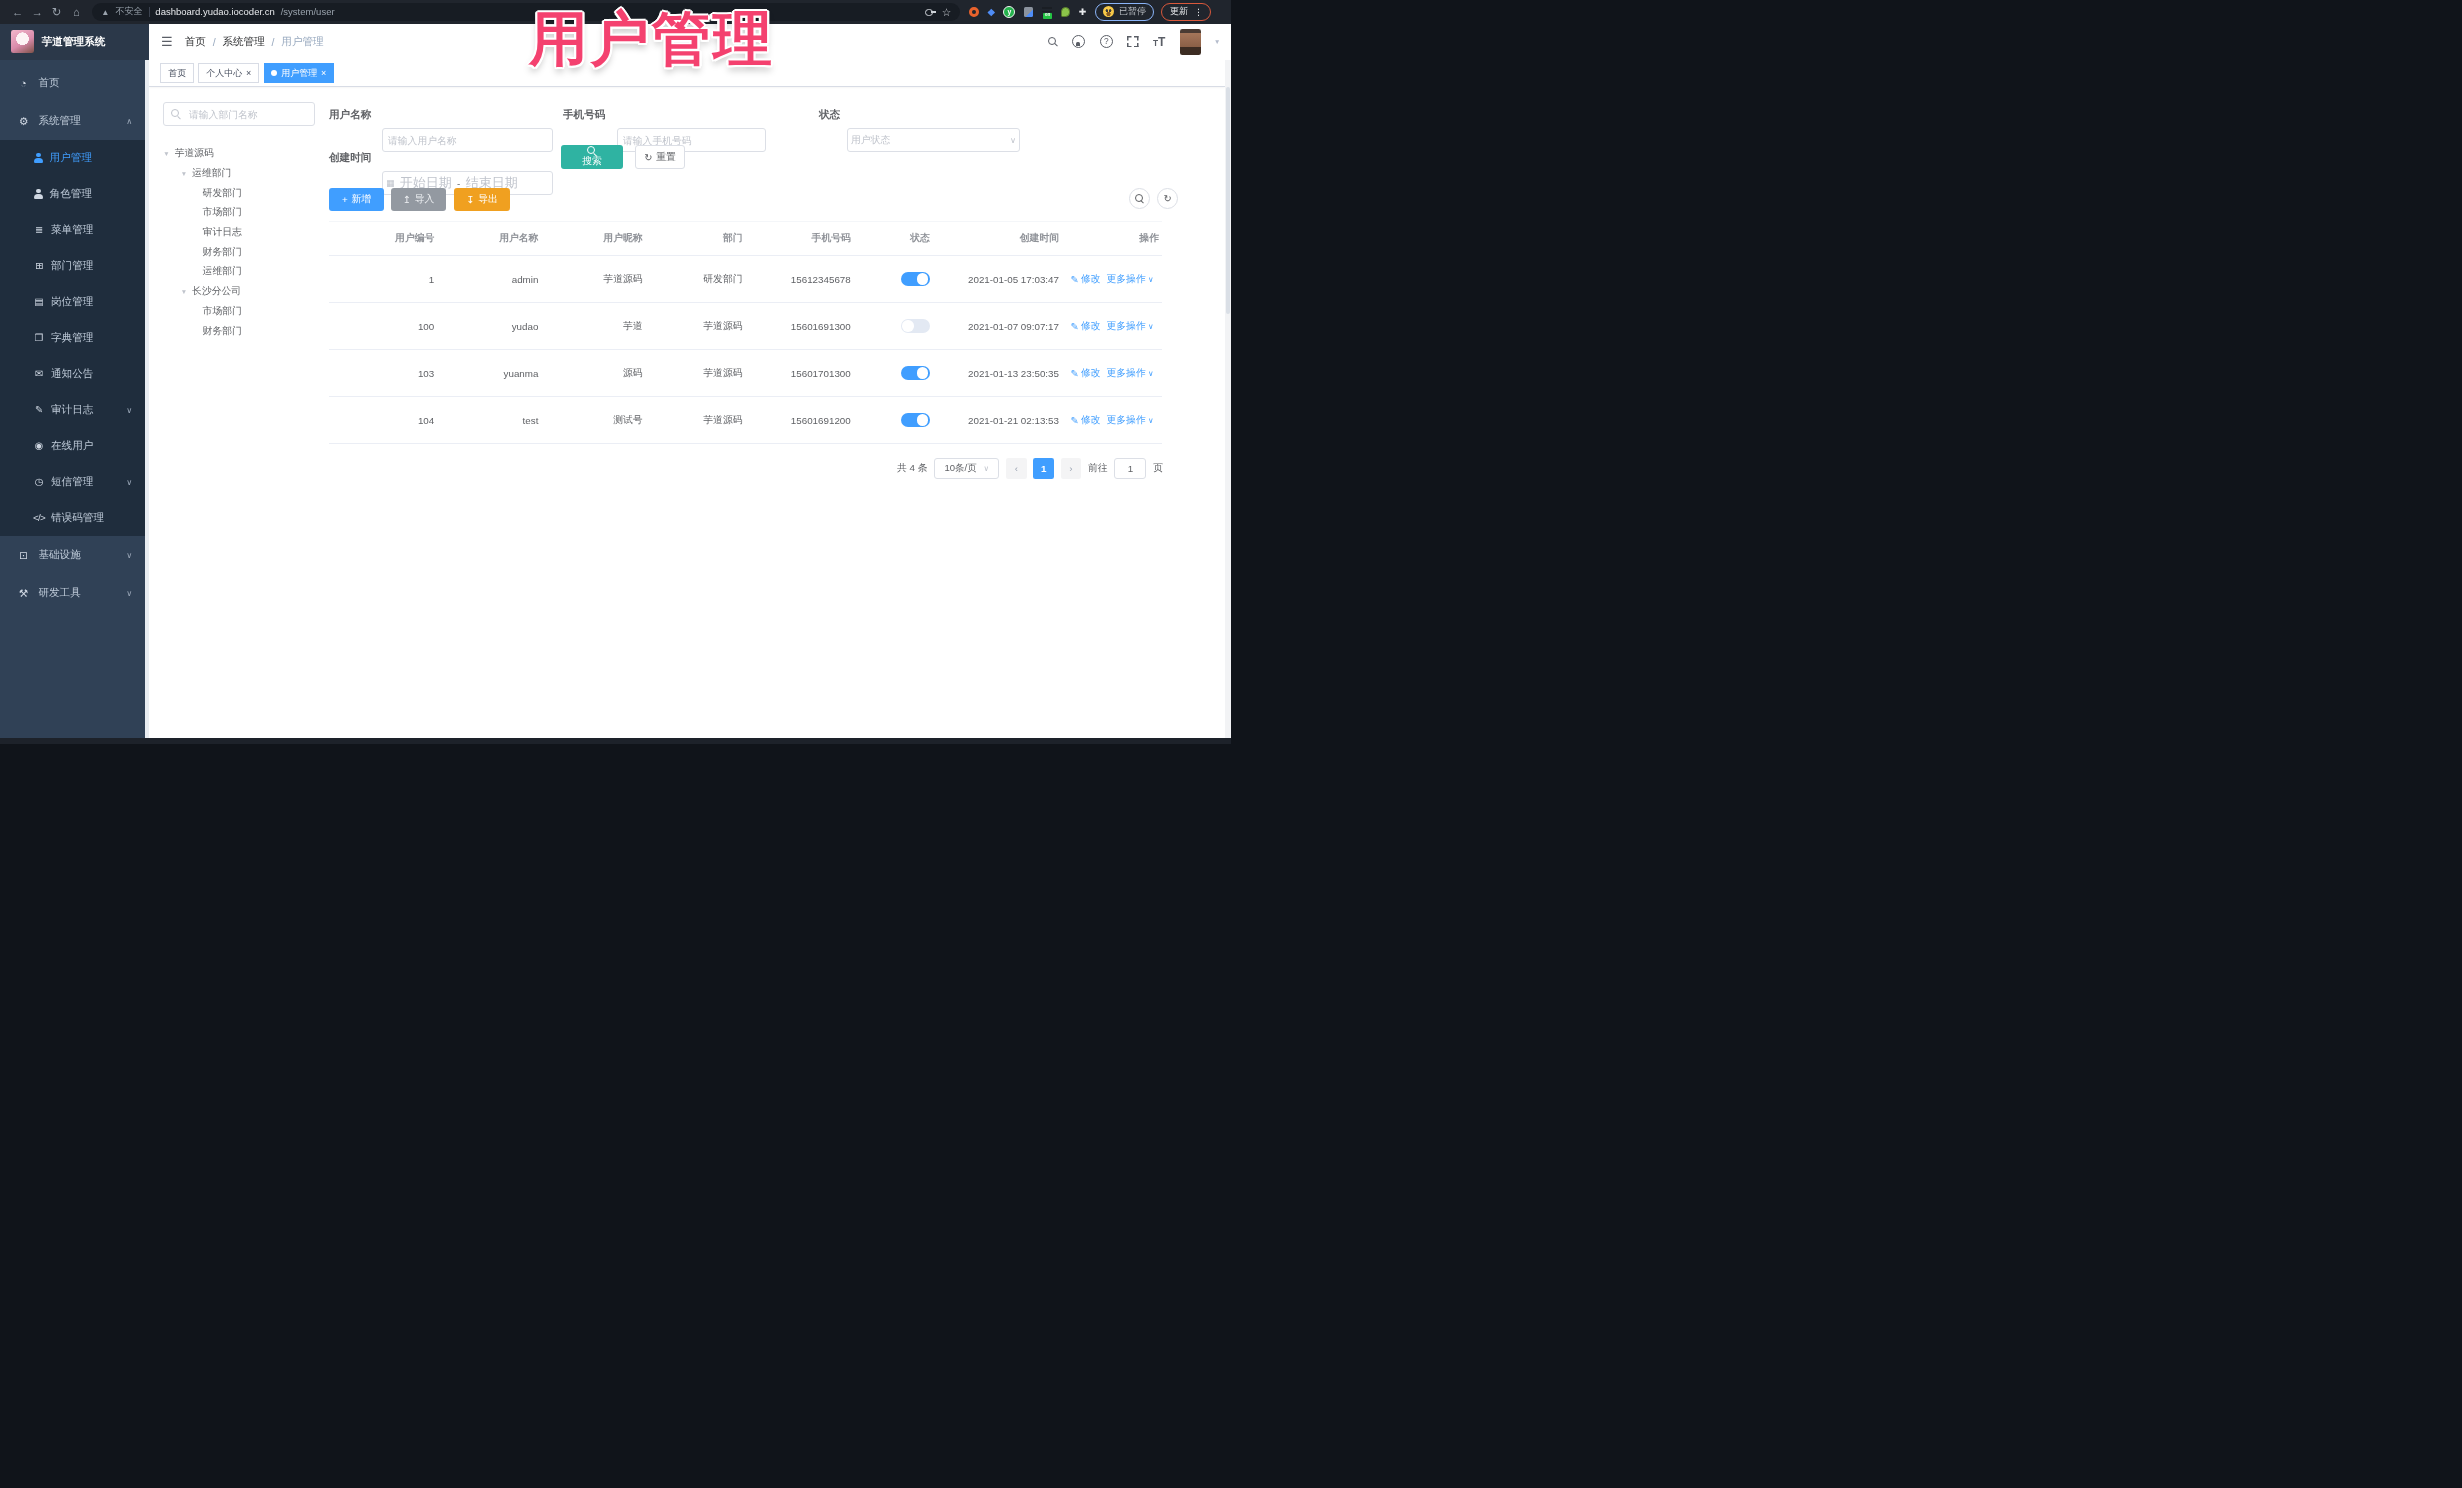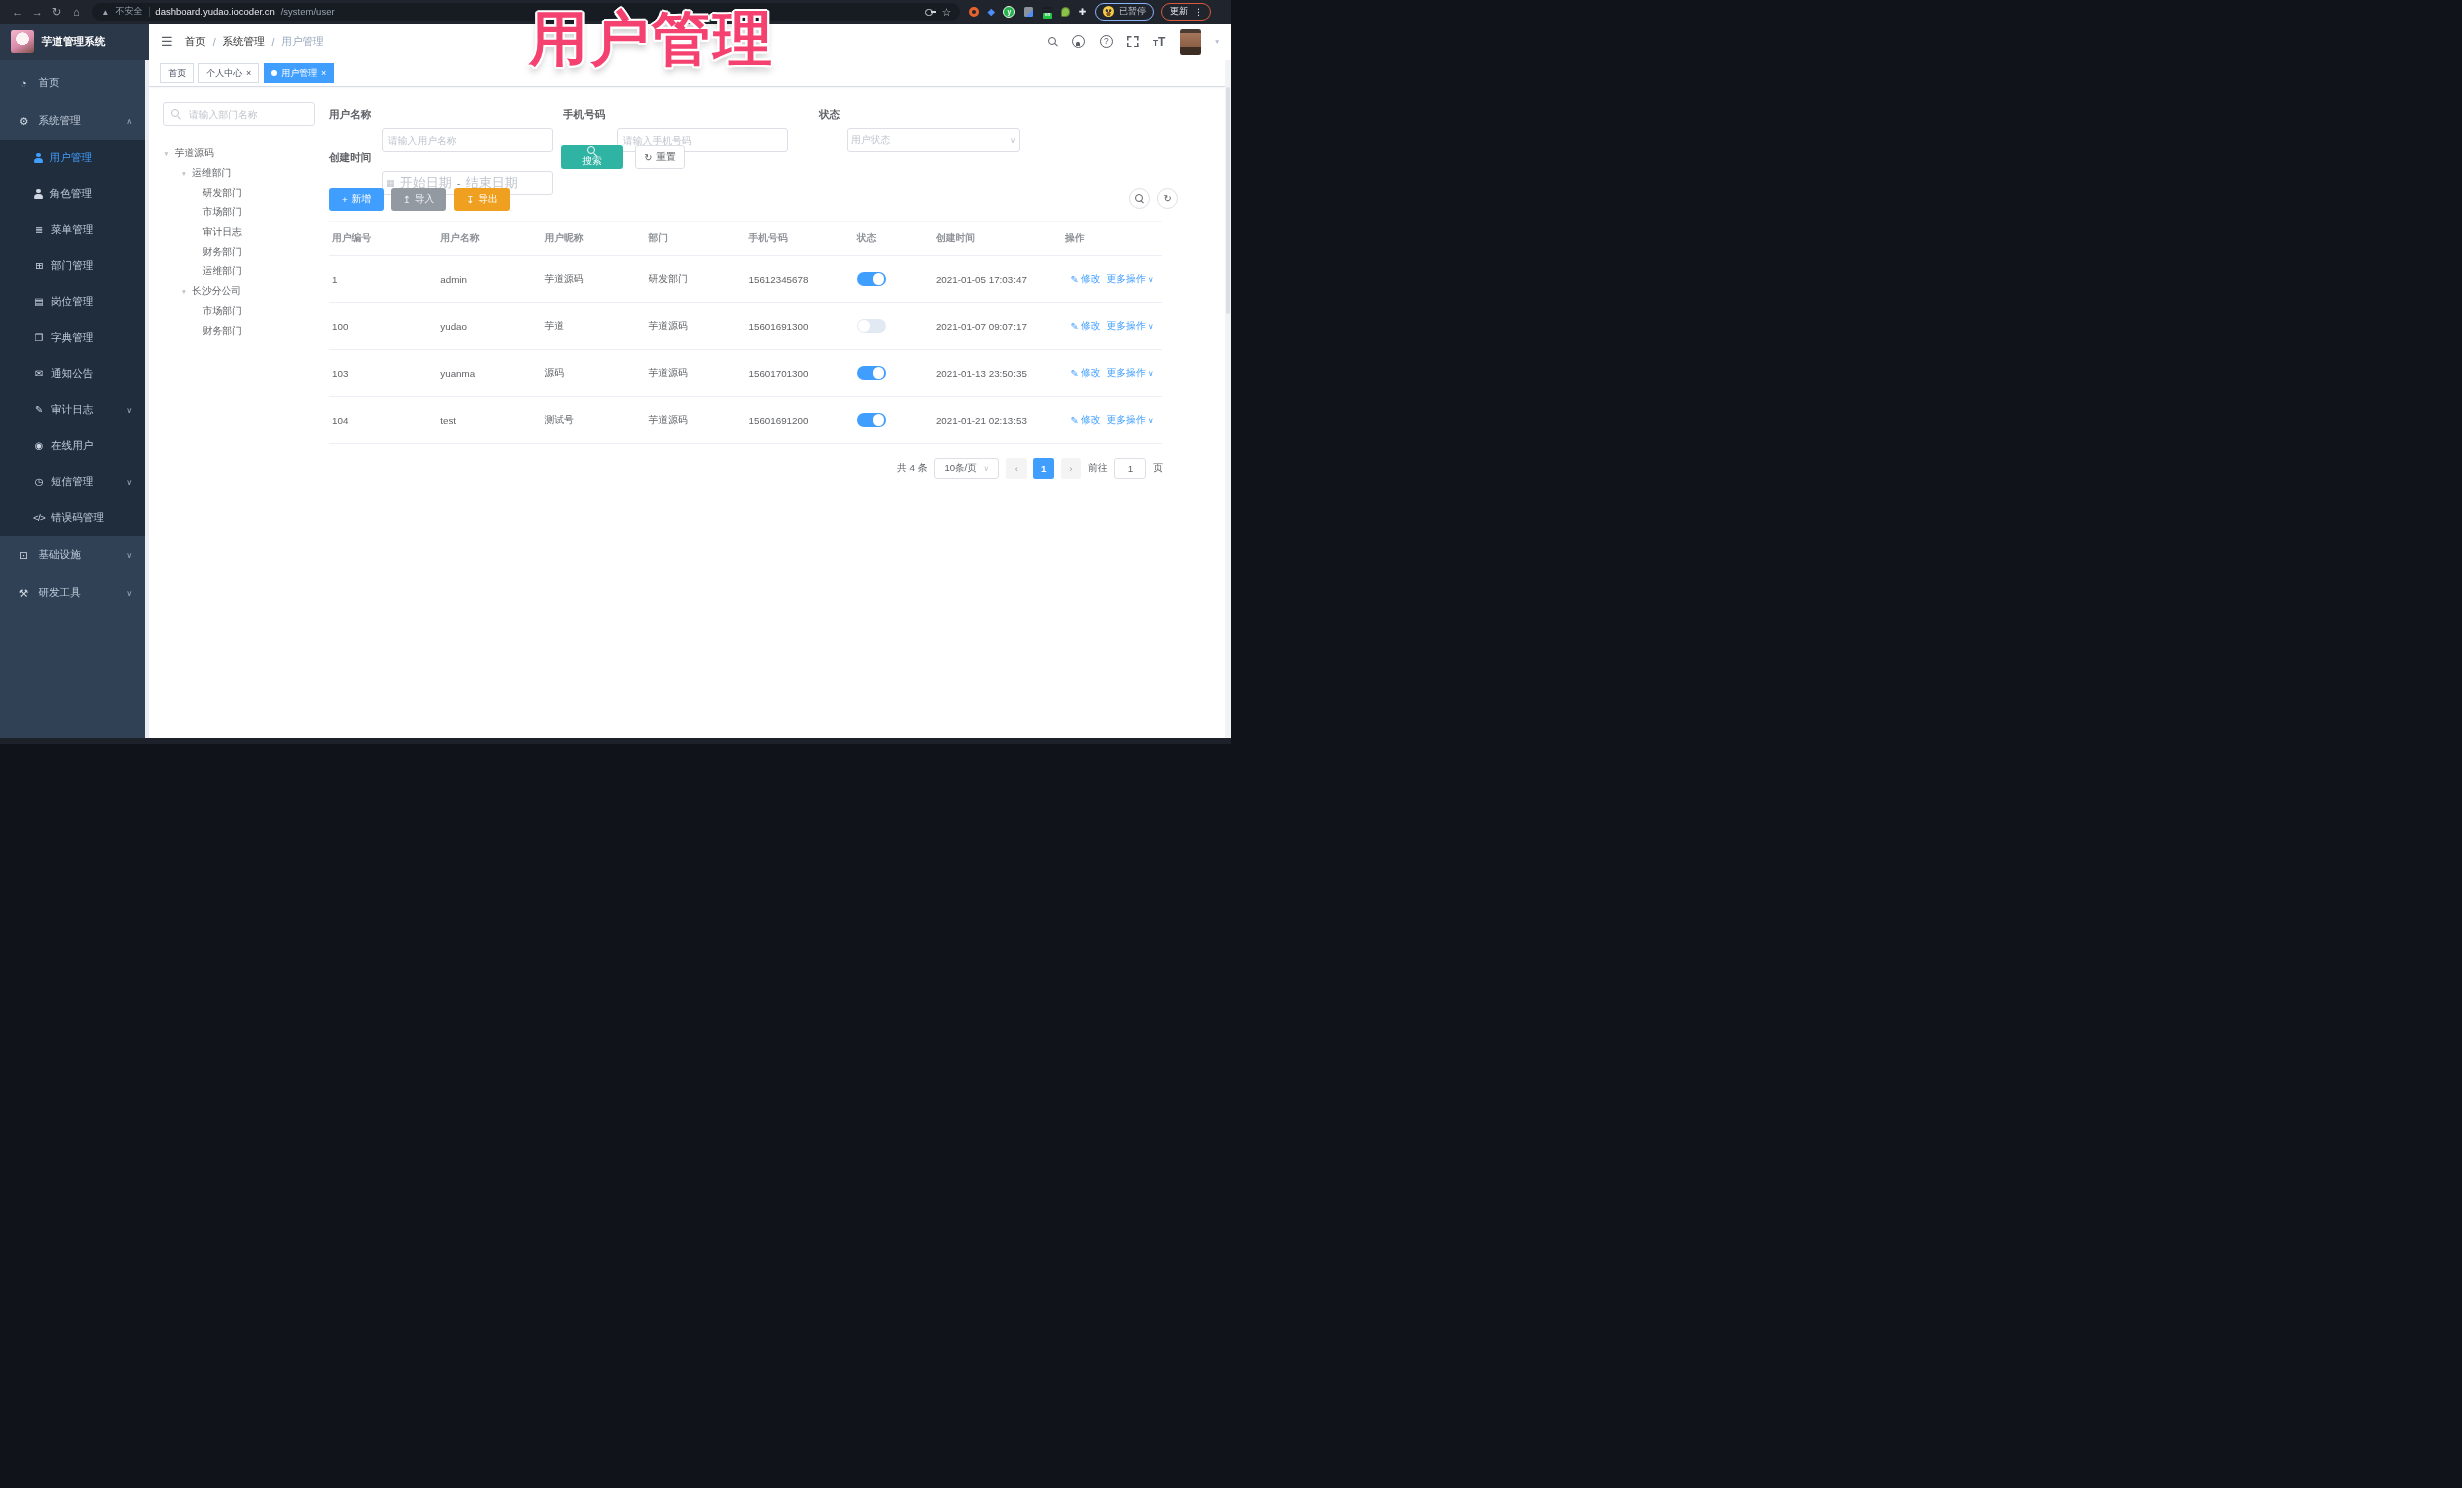--- a/index.html
+++ b/index.html
@@ -120,21 +120,21 @@
   .btn-reset{background:#fff;border-color:#dcdfe6;color:#606266;}
   .btn-add{background:#409eff;color:#fff;height:23px;}
   .btn-import{background:#9399a1;color:#eef0f3;height:23px;}
   .btn-export{background:#f0a020;color:#fff;height:23px;}
   .circle-btn{position:absolute;width:21px;height:21px;border:0.8px solid #dcdfe6;border-radius:50%;display:flex;align-items:center;justify-content:center;color:#606266;font-size:9.8px;cursor:pointer;background:#fff;}
 
   
   .utable{position:absolute;left:180px;top:135px;width:833px;font-size:9.8px;}
   .thead{display:flex;height:35px;align-items:center;border-bottom:0.8px solid #ebeef5;border-top:0.8px solid #f4f6f9;color:#909399;font-weight:bold;}
   .trow{display:flex;height:47px;align-items:center;border-bottom:0.8px solid #ebeef5;color:#606266;}
-  .tc{text-align:left;padding:0 3px;overflow:hidden;white-space:nowrap;}
+  .tc{text-align:right;padding:0 3px;overflow:hidden;white-space:nowrap;}
   .c0{width:13%;} .c1{width:12.5%;} .c2{width:12.5%;} .c3{width:12%;} .c4{width:13%;} .c5{width:9.5%;} .c6{width:15.5%;} .c7{width:12%;}
   .switch{display:inline-block;width:29px;height:14.4px;border-radius:7.6px;position:relative;vertical-align:middle;}
   .switch.on{background:#409eff;}
   .switch.off{background:#e3e9f3;}
   .switch::after{content:"";position:absolute;top:1.5px;width:11.4px;height:11.4px;border-radius:50%;background:#fff;}
   .switch.on::after{right:1.5px;}
   .switch.off::after{left:1.5px;}
   .op{color:#409eff;display:flex;align-items:center;justify-content:center;gap:6px;}
   .op .lk{display:flex;align-items:center;gap:2.3px;cursor:pointer;}
   .op .caret{font-size:7.6px;}
@@ -347,21 +347,21 @@
       <div class="tnode l2">
           <span>财务部门</span>
         </div>
     </div>
 
     <div class="f-label" style="left:180px;top:16px;">用户名称</div>
     <div class="f-input" style="left:233px;top:16px;width:171px;">
       <input placeholder="请输入用户名称" style="">
     </div>
     <div class="f-label" style="left:414px;top:16px;">手机号码</div>
-    <div class="f-input" style="left:468px;top:16px;width:171px;">
+    <div class="f-input" style="left:468px;top:16px;width:149px;">
       <input placeholder="请输入手机号码" style="">
     </div>
     <div class="f-label" style="left:670px;top:16px;">状态</div>
     <div class="f-input f-select" style="left:698px;top:16px;width:173px;">
       <span class="ph">用户状态</span>
       <span class="car">∨</span>
     </div>
 
     <div class="f-label" style="left:180px;top:59px;">创建时间</div>
     <div class="f-input datebox" style="left:233px;top:59px;width:171px;">

